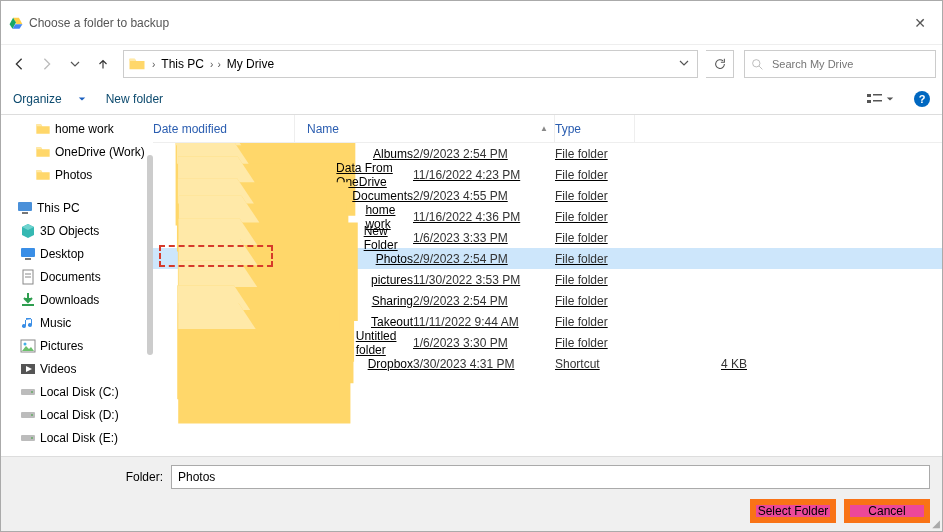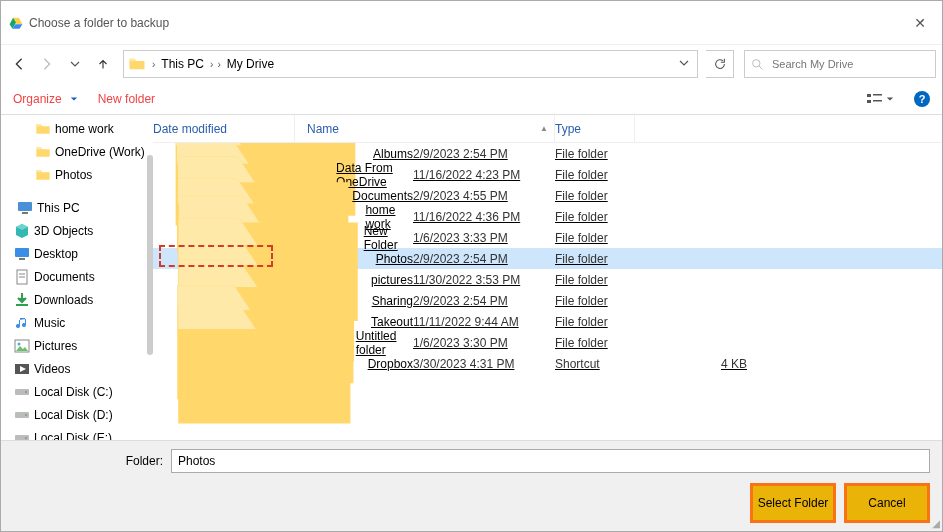--- a/index.html
+++ b/index.html
@@ -18,30 +18,30 @@
   .crumb { padding: 0 4px; color:#000; cursor:pointer;}
   .crumb-sep { color:#555; padding:0 2px; font-size:10px;}
   .addr-spacer { flex:1; }
   .addr-drop { width:18px; text-align:center; color:#555; cursor:pointer;}
   .refresh-btn { width:28px; height:28px; border:1px solid #ccc; display:flex; align-items:center; justify-content:center; border-left:none; cursor:pointer; color:#555;}
   .searchbox { width:192px; height:28px; border:1px solid #ccc; margin-left:6px; display:flex; align-items:center; padding:0 6px; color:#777;}
   .searchbox svg { margin-right:6px; opacity:.6;}
   .searchbox input { border:none; outline:none; flex:1; font-size:11px; color:#6d28d9; }
 
   .toolbar { height: 32px; display:flex; align-items:center; padding:0 12px; gap:20px; border-bottom:1px solid #ddd;}
-  .tool-link { color:#ef4444; cursor:pointer; display:flex; align-items:center; gap:8px;}
+  .tool-link { color:#0c4a6e; cursor:pointer; display:flex; align-items:center; gap:16px;}
   .tool-spacer { flex:1;}
   .view-btn { cursor:pointer; display:flex; align-items:center; gap:2px; color:#333;}
   .help-btn { width:16px; height:16px; border-radius:50%; background:#0067c0; color:#fff; font-size:11px; display:flex; align-items:center; justify-content:center; cursor:pointer; font-weight:bold;}
 
   .mainarea { flex:1; display:flex; overflow:hidden; }
   .sidebar { width:152px; overflow-y:auto; overflow-x:hidden; padding-top:2px; position:relative;}
   .sidebar-item { height:23px; display:flex; align-items:center; padding-left:10px; cursor:pointer; white-space:nowrap; overflow:hidden;}
   .sidebar-item.indent1 { padding-left: 34px;}
-  .sidebar-item.indent2 { padding-left: 13px;}
+  .sidebar-item.indent2 { padding-left: 13px; margin-left: 6px;}
   .sidebar-item svg, .sidebar-item .ico { width:16px; height:16px; margin-right:4px; flex-shrink:0;}
   .sb-scroll-thumb { position:absolute; right:0; top:40px; width:6px; height:200px; background:#ccc; border-radius:3px;}
 
   .filepane { flex:1; display:flex; flex-direction:column; overflow:hidden;}
   .filehead { height:28px; display:flex; align-items:center; border-bottom:1px solid #eee; color:#2a5db0; position:relative;}
   .fh-name { padding-left:12px; width:260px; display:flex; align-items:center;}
   .fh-date { width:142px;}
   .fh-type { width:122px;}
   .fh-size { width:80px;}
   .filehead .col { height:100%; display:flex; align-items:center; border-right:1px solid #eee;}
@@ -54,21 +54,21 @@
   .cell-date { width:142px; color:#333;}
   .cell-type { width:122px; color:#333;}
   .cell-size { width:80px; color:#333; text-align:right; padding-right:10px;}
   .highlight-box { position:absolute; border:2px dashed #d63a2a; pointer-events:none;}
 
   .footer { background:#f0f0f0; border-top:1px solid #ddd; padding:8px 12px; display:flex; flex-direction:column; gap:10px;}
   .footer-row1 { display:flex; align-items:center; gap:8px;}
   .footer-row1 label { width:150px; text-align:right;}
   .footer-row1 input { flex:1; height:24px; border:1px solid #aaa; padding:0 6px; background:#fff;}
   .footer-row2 { display:flex; justify-content:flex-end; gap:8px;}
-  .btn { min-width:86px; height:40px; border:3px solid #f97316; background:#eab308; cursor:pointer; display:flex; align-items:center; justify-content:center;}
+  .btn { min-width:86px; height:24px; border:6px solid #f97316; background:#ec4899; cursor:pointer; display:flex; align-items:center; justify-content:center;}
   .resize-grip { position:absolute; right:3px; bottom:3px; color:#aaa; font-size:10px;}
 </style>
 </head>
 <body>
 
 <div class="window">
 
   <div class="titlebar">
     <svg class="drive-icon" viewBox="0 0 24 24">
         <polygon points="7,3 17,3 23,14 13,14" fill="#ffcf4a"></polygon>

